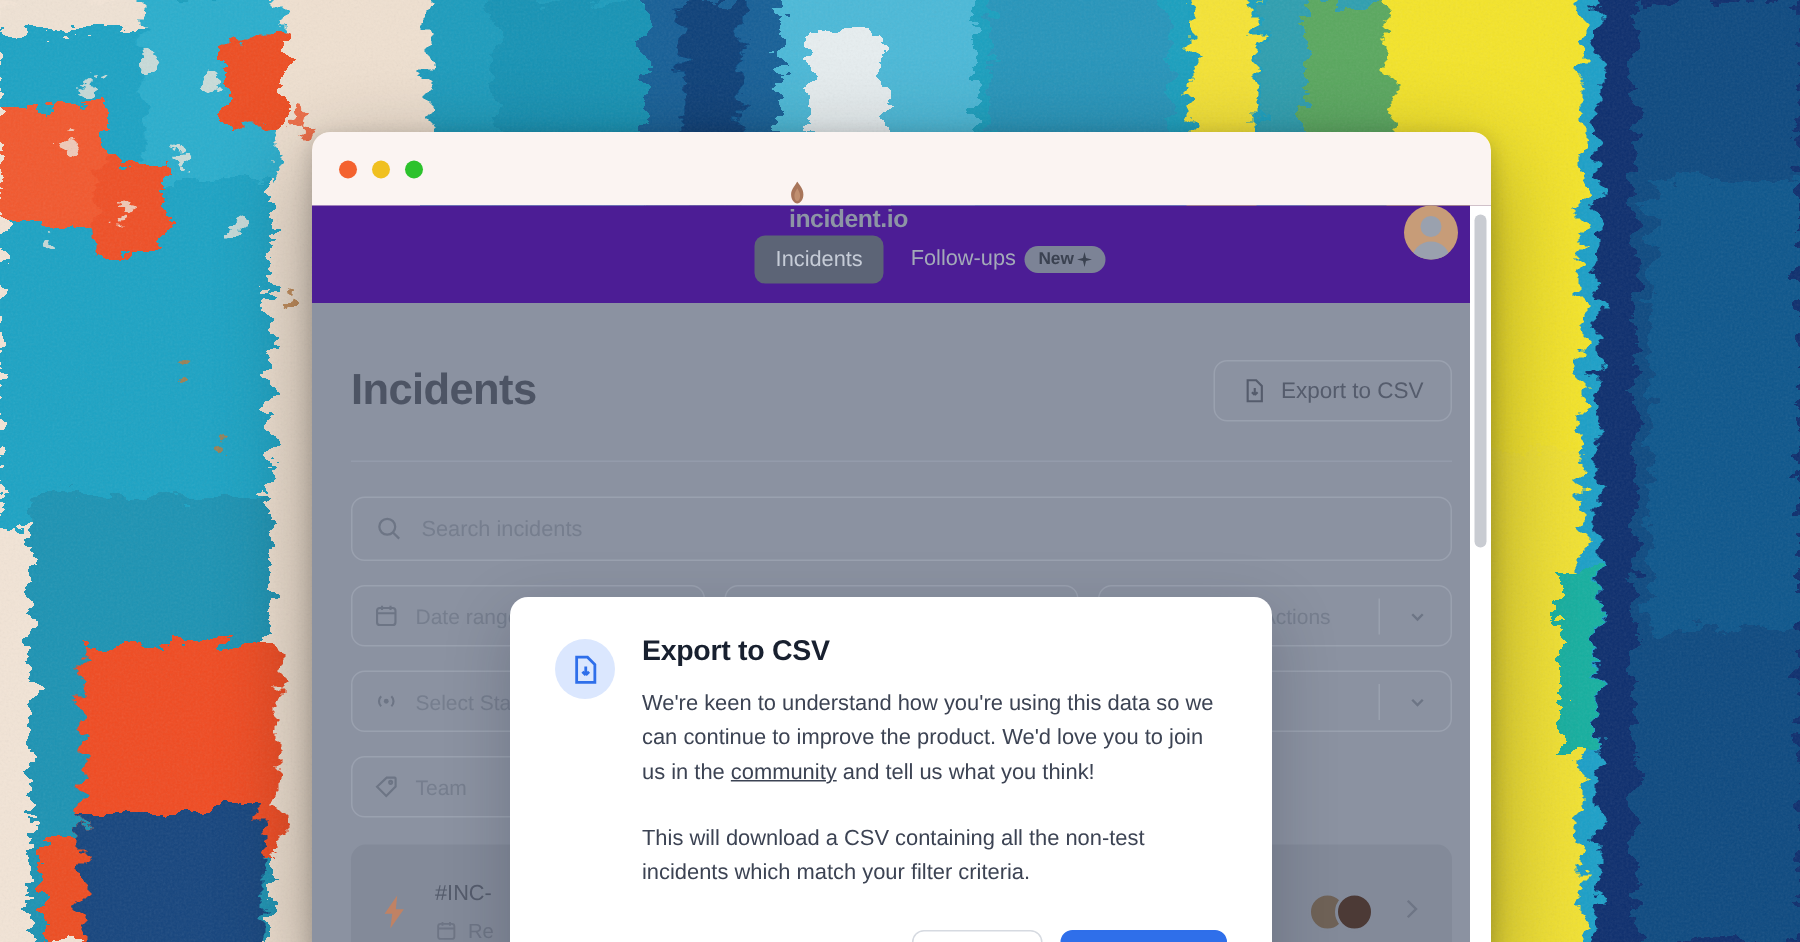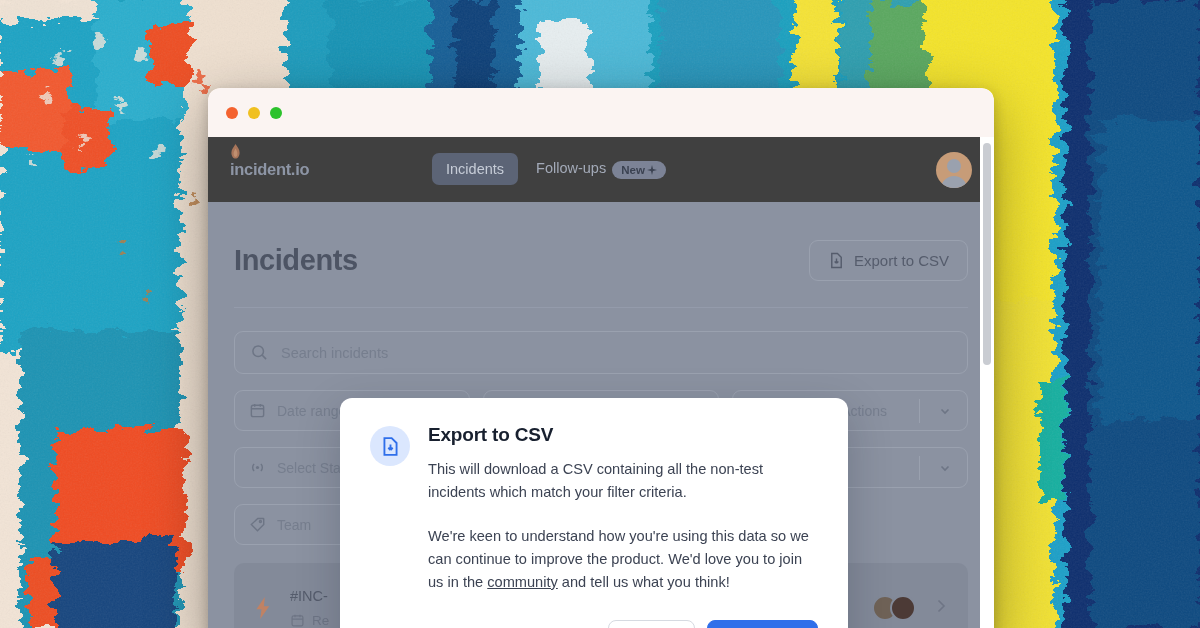--- a/index.html
+++ b/index.html
@@ -47,25 +47,26 @@
     border-radius: 12px 12px 0 0;
   }
   .dot { width: 12px; height: 12px; border-radius: 50%; margin-right: 10px; }
   .dot.red    { background: #f4622f; }
   .dot.yellow { background: #f0c020; }
   .dot.green  { background: #2cc22c; }
 
   
   #appnav {
     height: 65px;
-    background: #404040;
+    background: #4c1d95;
     display: flex;
     align-items: center;
     padding: 0 22px 0 22px;
     position: relative;
+    flex-direction: column;
   }
   #logo {
     display: flex;
     align-items: baseline;
     position: relative;
     width: 150px;
   }
   #logo .flame {
     position: absolute;
     left: 0px;
@@ -555,22 +556,22 @@
 <div id="modal">
   <div id="modal-body">
     <div id="modal-icon">
       <svg width="21" height="21" viewBox="0 0 18 18" fill="none" stroke="#2f6fea" stroke-width="1.6">
         <path d="M3.8 1.8h6.2L14.2 6v10.2H3.8z"></path>
         <path d="M9 7.2v4.8m0 0 1.9-1.9M9 12l-1.9-1.9"></path>
       </svg>
     </div>
     <div id="modal-main">
       <div id="modal-title">Export to CSV</div>
+      <p class="modal-para"><span>We're keen to understand how you're using this data so we can continue to improve the product. We'd love you to join us in the </span><a id="community-link" href="#">community</a><span> and tell us what you think!</span></p>
       <p class="modal-para">This will download a CSV containing all the non-test incidents which match your filter criteria.</p>
-      <p class="modal-para"><span>We're keen to understand how you're using this data so we can continue to improve the product. We'd love you to join us in the </span><a id="community-link" href="#">community</a><span> and tell us what you think!</span></p>
 
       <div id="modal-actions">
         <button class="btn" id="cancel-btn">Cancel</button>
         <button class="btn" id="download-btn">Download</button>
       </div>
     </div>
   </div>
 </div>
 
 </body></html>

